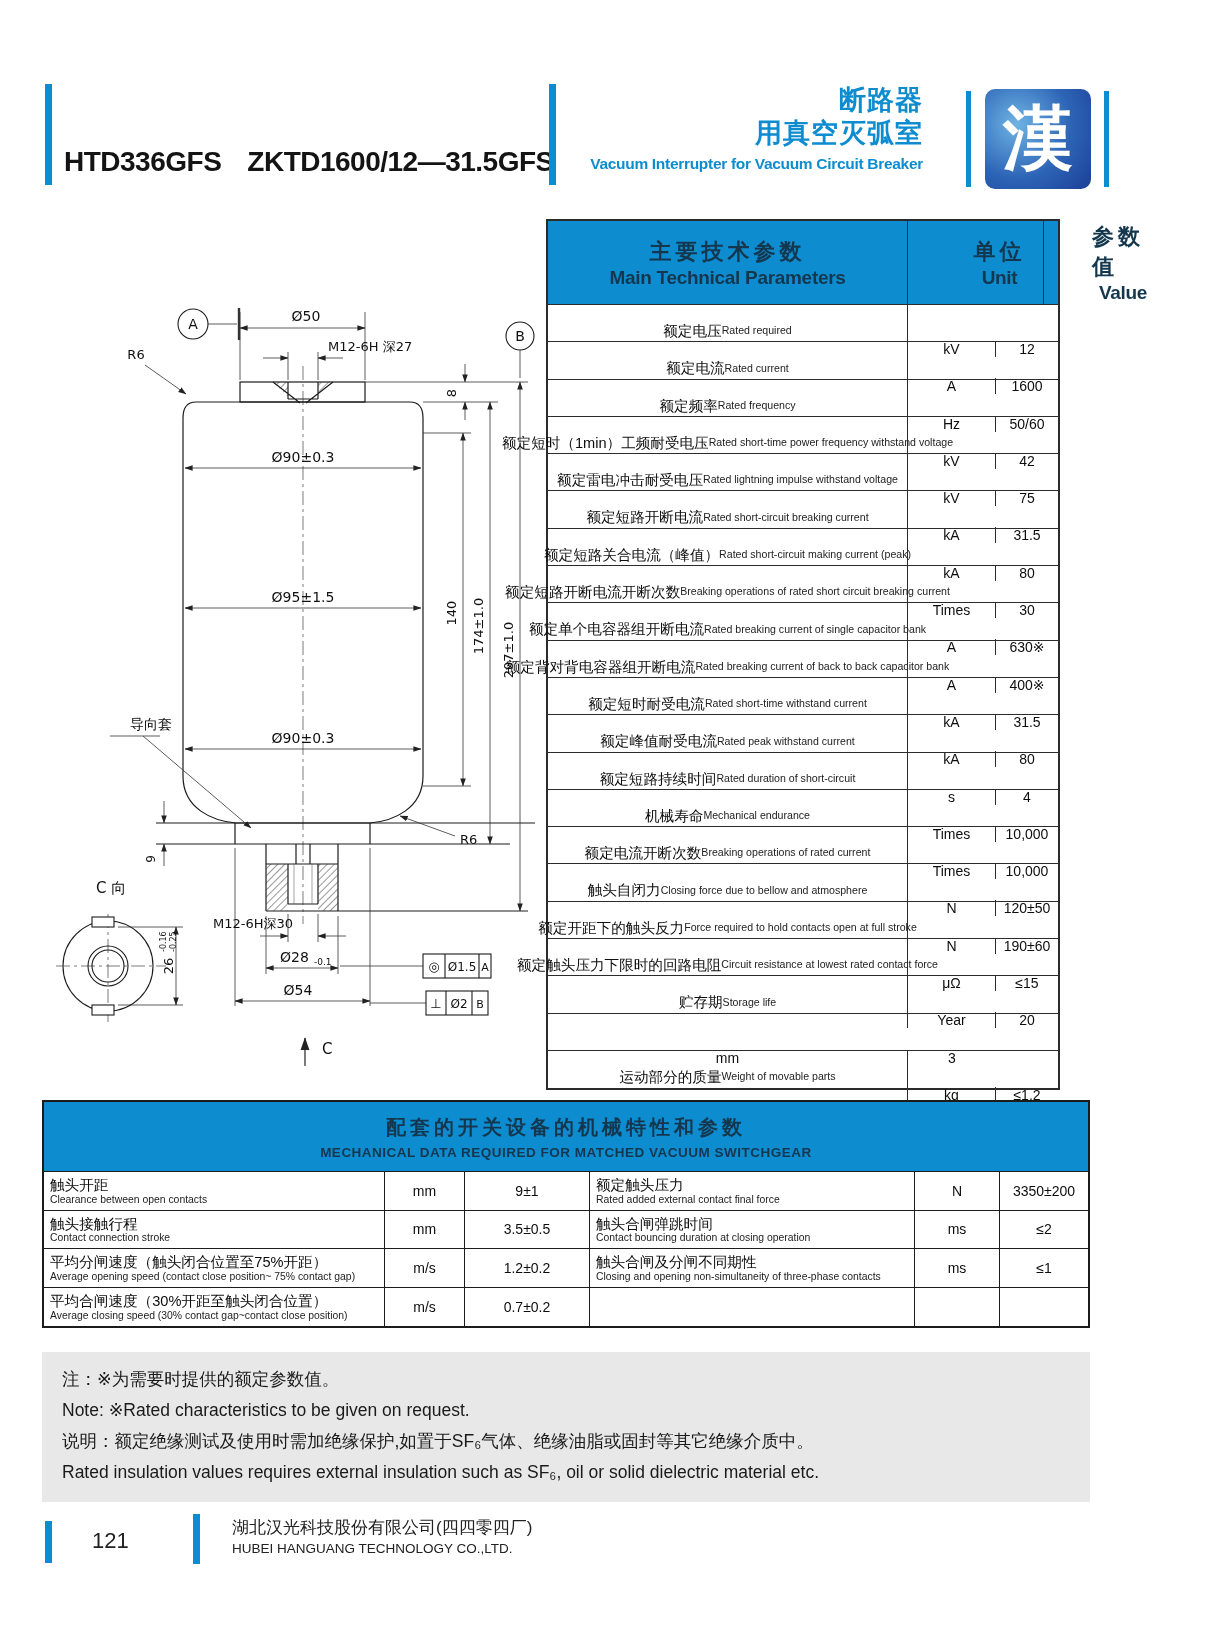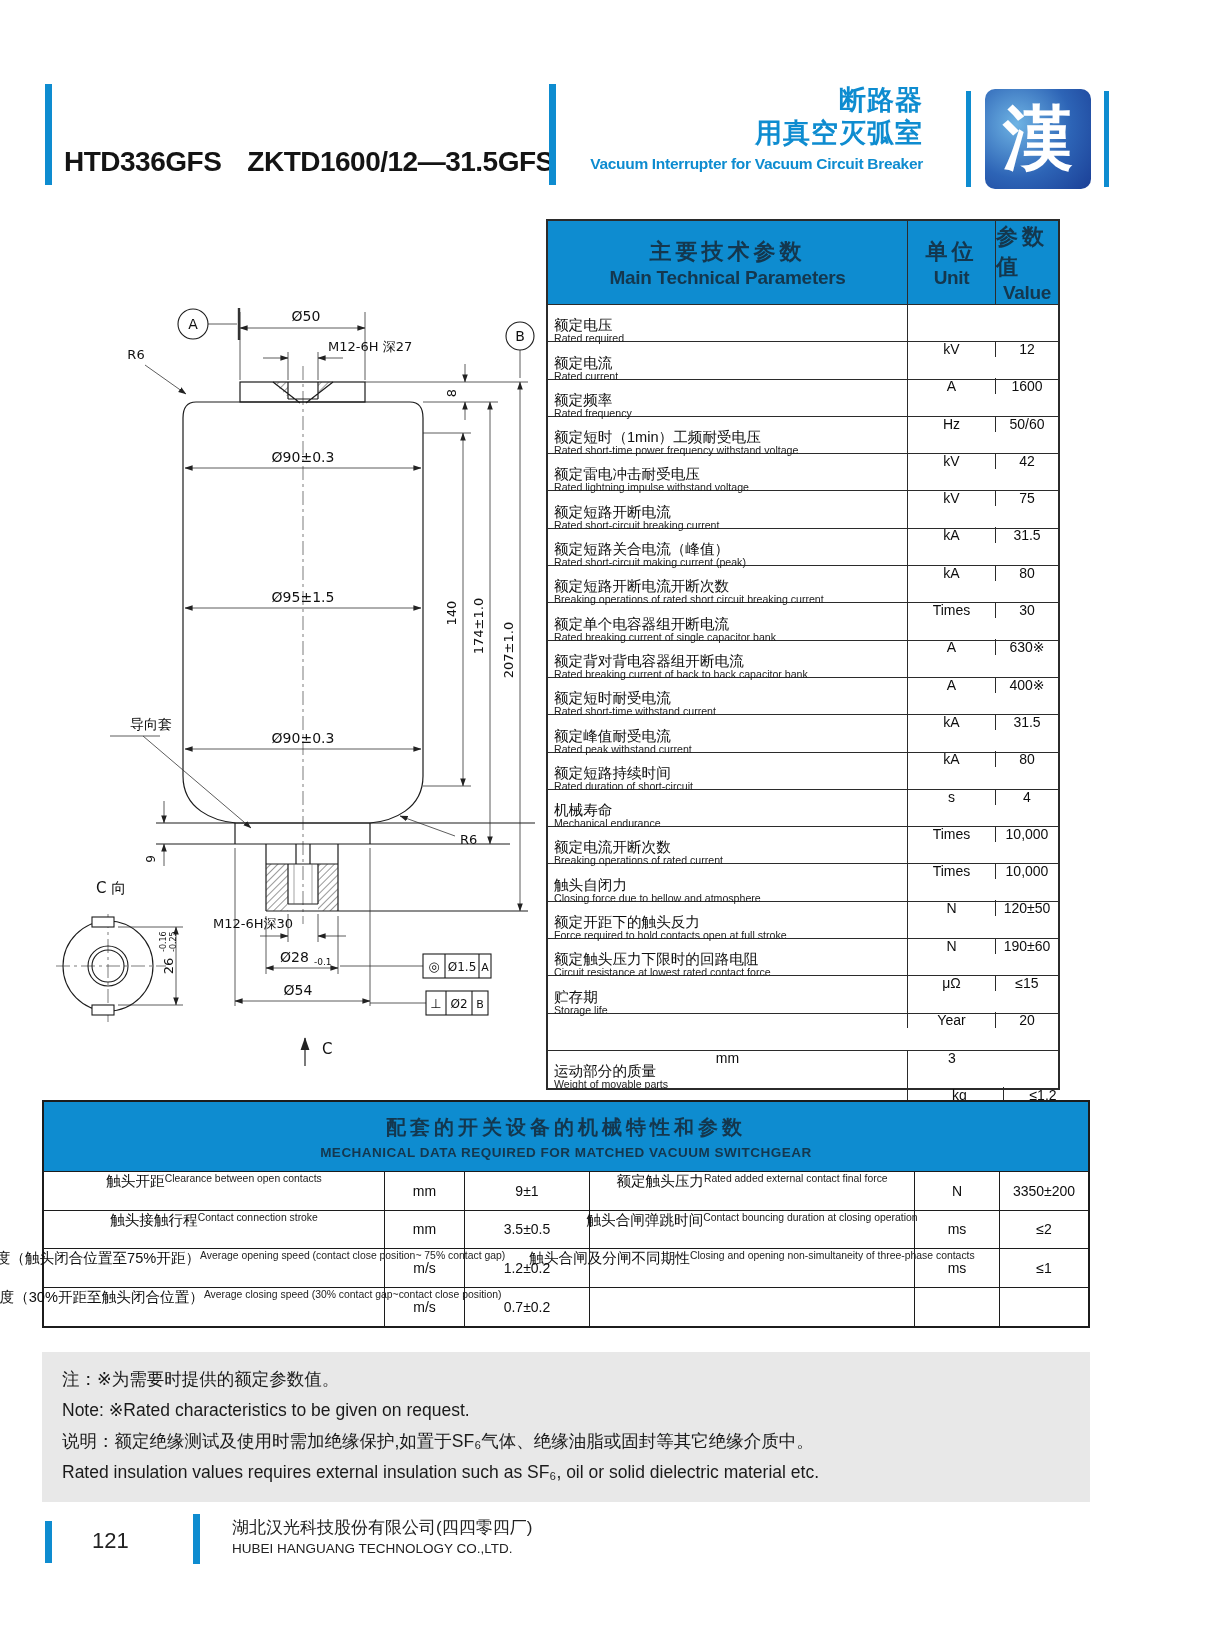--- a/index.html
+++ b/index.html
@@ -12,42 +12,42 @@
   .model-title .m2{margin-left:26px;}
   .header-right{position:absolute;left:566px;top:84px;width:357px;text-align:right;color:#0e8cd0;}
   .header-right .cnl{font-size:27px;font-weight:bold;line-height:33px;letter-spacing:1px;}
   .header-right .enl{font-size:15.5px;font-weight:bold;line-height:21px;letter-spacing:-0.3px;margin-top:3px;}
   .logo{position:absolute;left:985px;top:89px;width:106px;height:100px;border-radius:10px;
         background:radial-gradient(circle at 30% 35%, #6fb4e4 0%, #2d64b6 55%, #1b3f96 100%);
         display:flex;align-items:center;justify-content:center;}
   .logo span{color:#fff;font-size:70px;font-weight:bold;font-family:"DejaVu Serif","Liberation Serif",serif;}
   
   .mtable{position:absolute;left:546px;top:219px;width:514px;border:2px solid #2b2b2b;box-sizing:border-box;background:#fff;}
-  .mhead{display:grid;grid-template-columns:360px 88px 62px;background:#0e8cd0;height:84px;border-bottom:1.5px solid #2b2b2b;box-sizing:border-box;}
+  .mhead{display:grid;grid-template-columns:360px 88px 62px;background:#0e8cd0;height:84px;border-bottom:1.5px solid #2b2b2b;box-sizing:border-box;gap:48px;}
   .mhead .hcell{display:flex;flex-direction:column;justify-content:center;align-items:center;color:#14374e;}
   .mhead .hcell:not(:last-child){border-right:1px solid #2b2b2b;}
   .hcn{font-size:22px;font-weight:bold;letter-spacing:4px;}
   .hen{font-size:19px;font-weight:bold;letter-spacing:-0.3px;}
   .mrow{display:grid;grid-template-columns:360px 88px 62px;height:37.3px;border-bottom:1px solid #2b2b2b;box-sizing:border-box;}
-  .mrows .mrow:last-child{border-bottom:none;gap:8px;}
-  .mrow .param{display:flex;flex-direction:column;justify-content:center;padding:1px 6px;border-right:1px solid #2b2b2b;box-sizing:border-box;}
+  .mrows .mrow:last-child{border-bottom:none;}
+  .mrow .param{display:flex;flex-direction:row;justify-content:center;padding:1px 6px;border-right:1px solid #2b2b2b;box-sizing:border-box;align-items:center;}
   .mrow .cn{font-size:14.6px;line-height:16px;color:#0d0d0d;white-space:nowrap;}
   .mrow .en{font-size:10.6px;line-height:11.5px;color:#222;white-space:nowrap;}
   .mrow .center{display:flex;align-items:center;justify-content:center;font-size:14px;color:#0d0d0d;margin-top:36px;}
   .mrow .unitc{border-right:1px solid #2b2b2b;box-sizing:border-box;}
   
   .mech{position:absolute;left:42px;top:1100px;width:1048px;border:2px solid #1c1c1c;box-sizing:border-box;background:#fff;}
   .mech-title{height:70px;background:#0e8cd0;display:flex;flex-direction:column;justify-content:center;align-items:center;color:#14374e;border-bottom:1.5px solid #1c1c1c;box-sizing:border-box;}
   .mech-title .tcn{font-size:20px;font-weight:bold;letter-spacing:4px;}
   .mech-title .ten{font-size:13.5px;letter-spacing:0.5px;margin-top:4px;font-weight:bold;}
   .mechrow{display:grid;grid-template-columns:341px 80px 125px 325px 85px 88px;height:38.5px;border-bottom:1px solid #1c1c1c;box-sizing:border-box;}
   .mechrows .mechrow:last-child{border-bottom:none;}
   .mechrow>div{border-right:1px solid #1c1c1c;box-sizing:border-box;}
   .mechrow>div:last-child{border-right:none;}
-  .mechrow .p{display:flex;flex-direction:row;justify-content:center;padding:1px 6px;}
+  .mechrow .p{display:flex;flex-direction:column;justify-content:center;padding:1px 6px;}
   .mechrow .cn{font-size:14.6px;line-height:16.5px;color:#0d0d0d;white-space:nowrap;}
   .mechrow .en{font-size:10.4px;line-height:11px;color:#222;white-space:nowrap;}
   .mechrow .c{display:flex;align-items:center;justify-content:center;font-size:14px;color:#0d0d0d;}
   
   .notes{position:absolute;left:42px;top:1352px;width:1048px;height:150px;background:#e8e8e8;
          box-sizing:border-box;padding:12px 20px;color:#1a1a1a;}
   .notes div{font-size:17.5px;line-height:31px;white-space:nowrap;}
   
   .pagenum{position:absolute;left:92px;top:1528px;font-size:22px;color:#222;}
   .company{position:absolute;left:232px;top:1516px;color:#222;}

